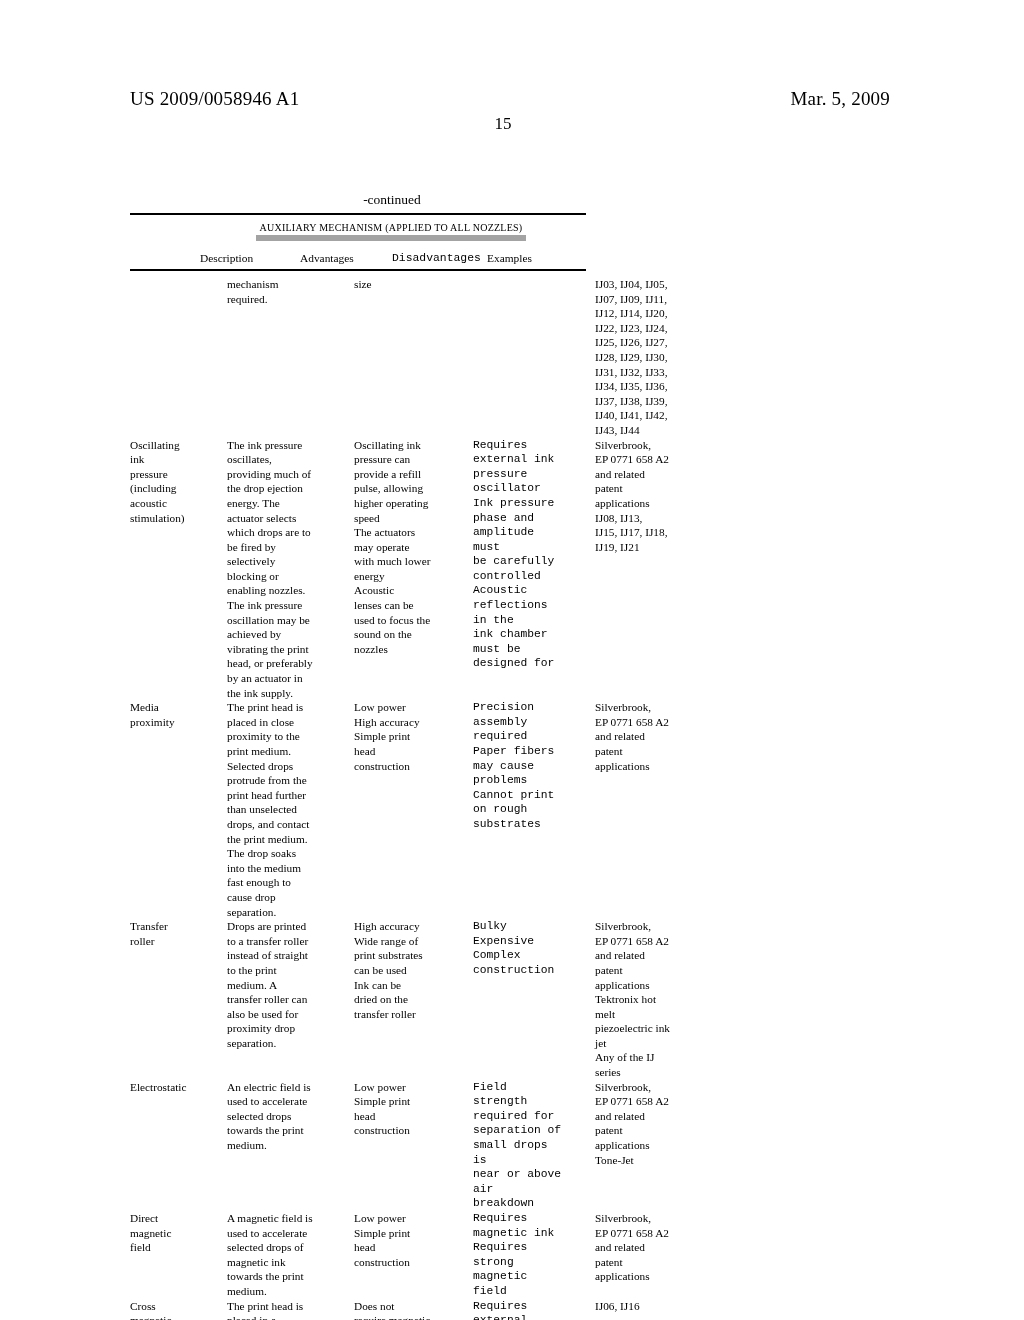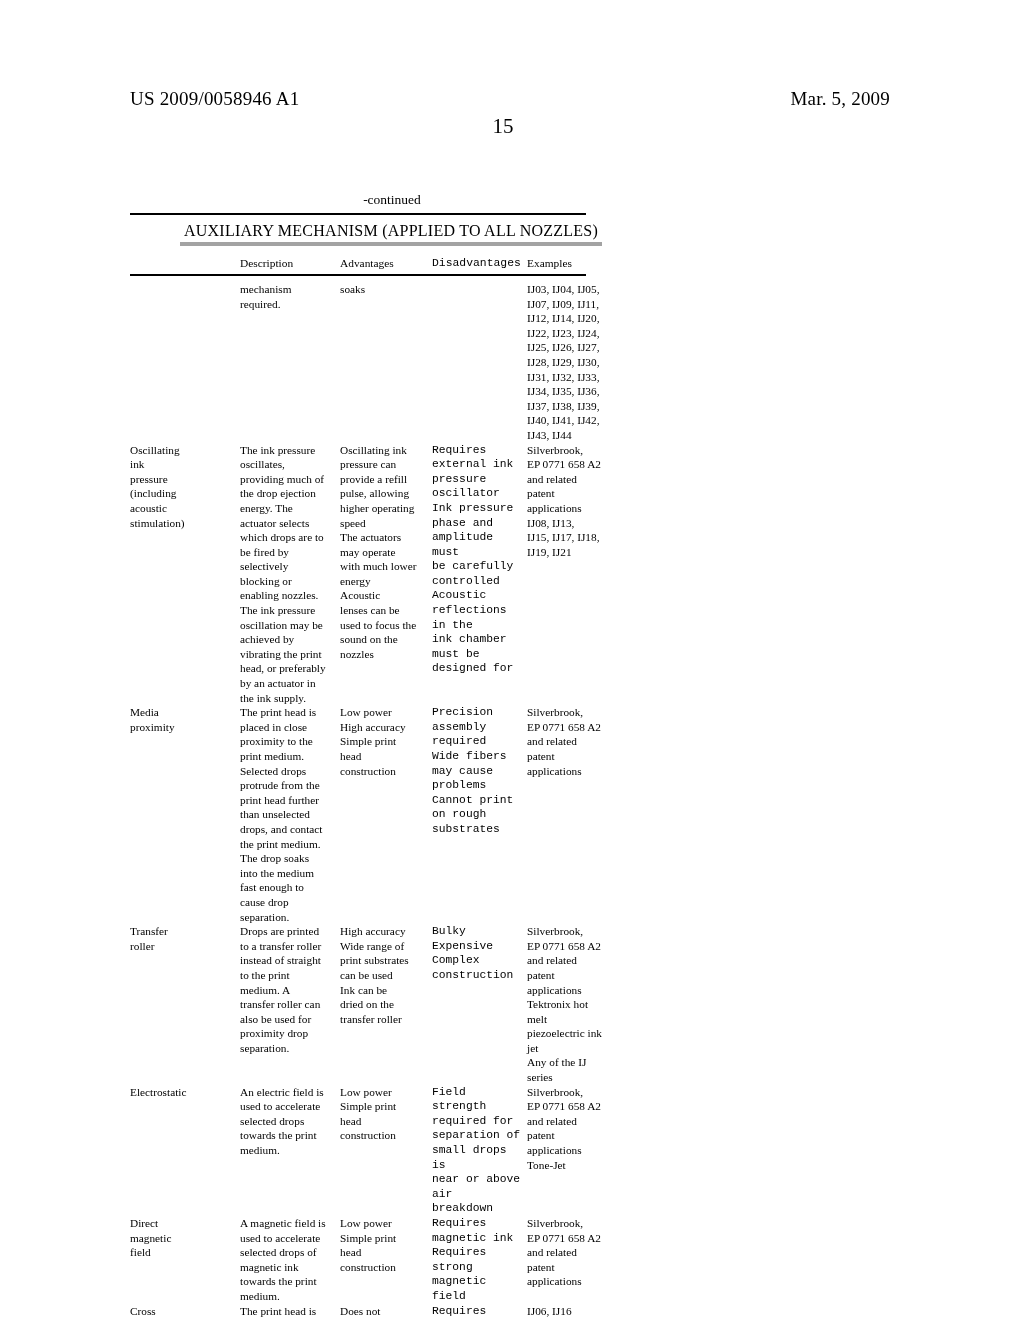--- a/index.html
+++ b/index.html
@@ -37,21 +37,21 @@
   }
   .doc-header .pub-no { white-space: nowrap; }
   .doc-header .pub-date { white-space: nowrap; }
 
   .page-number {
     position: absolute;
     top: 114px;
     left: 0;
     width: 1006px;
     text-align: center;
-    font-size: 21px;
+    font-size: 17px;
   }
 
   
   .table-block {
     position: absolute;
     top: 192px;
     left: 130px;
     width: 456px;
   }
 
@@ -69,48 +69,49 @@
   }
 
   .table-title-row {
     display: flex;
     justify-content: center;
     padding-top: 7px;
     padding-bottom: 2px;
     padding-left: 66px;
   }
   .table-title {
-    font-size: 16px;
+    font-size: 10px;
     letter-spacing: 0.25px;
-    border-bottom: 4px solid #a3a3a3;
+    border-bottom: 6px solid #a3a3a3;
     padding: 0 4px 2px 4px;
     white-space: nowrap;
   }
 
   .col-head-row {
     display: flex;
     font-size: 11.4px;
     padding-top: 9px;
     padding-bottom: 5px;
   }
 
   
   .c-label { width: 70px; flex: 0 0 70px; font-family: Liberation Serif, serif; }
-  .c-desc  { width: 100px; flex: 0 0 100px; margin-left: 40px; }
+  .c-desc  { width: 100px; flex: 0 0 100px; }
   .c-adv   { width: 92px;  flex: 0 0 92px; }
   .c-dis   { width: 95px;  flex: 0 0 95px; font-family: Liberation Mono, monospace; }
   .c-ex    { width: 99px;  flex: 0 0 99px; }
 
   .col-head-row .c-label { visibility: hidden; }
 
   .data-row {
     display: flex;
     align-items: flex-start;
     font-size: 11.3px;
     line-height: 14.6px;
+    gap: 27px;
   }
   .data-row .cell {
     padding-right: 6px;
     box-sizing: border-box;
     white-space: pre-line;
     word-break: normal;
     hyphens: none;
   }
   .body-wrap { padding-top: 6px; }
 </style>
@@ -144,21 +145,21 @@
       <div class="c-ex">Examples</div>
     </div>
 
     <div class="rule-thick"></div>
 
     <div class="body-wrap" id="table-body">
         <div class="data-row">
           <div class="cell c-label"></div>
           <div class="cell c-desc">mechanism
 required.</div>
-          <div class="cell c-adv">soaks</div>
+          <div class="cell c-adv">size</div>
           <div class="cell c-dis"></div>
           <div class="cell c-ex">IJ03, IJ04, IJ05,
 IJ07, IJ09, IJ11,
 IJ12, IJ14, IJ20,
 IJ22, IJ23, IJ24,
 IJ25, IJ26, IJ27,
 IJ28, IJ29, IJ30,
 IJ31, IJ32, IJ33,
 IJ34, IJ35, IJ36,
 IJ37, IJ38, IJ39,
@@ -247,21 +248,21 @@
 cause drop
 separation.</div>
           <div class="cell c-adv">Low power
 High accuracy
 Simple print
 head
 construction</div>
           <div class="cell c-dis">Precision
 assembly
 required
-Wide fibers
+Paper fibers
 may cause
 problems
 Cannot print
 on rough
 substrates</div>
           <div class="cell c-ex">Silverbrook,
 EP 0771 658 A2
 and related
 patent
 applications</div>

